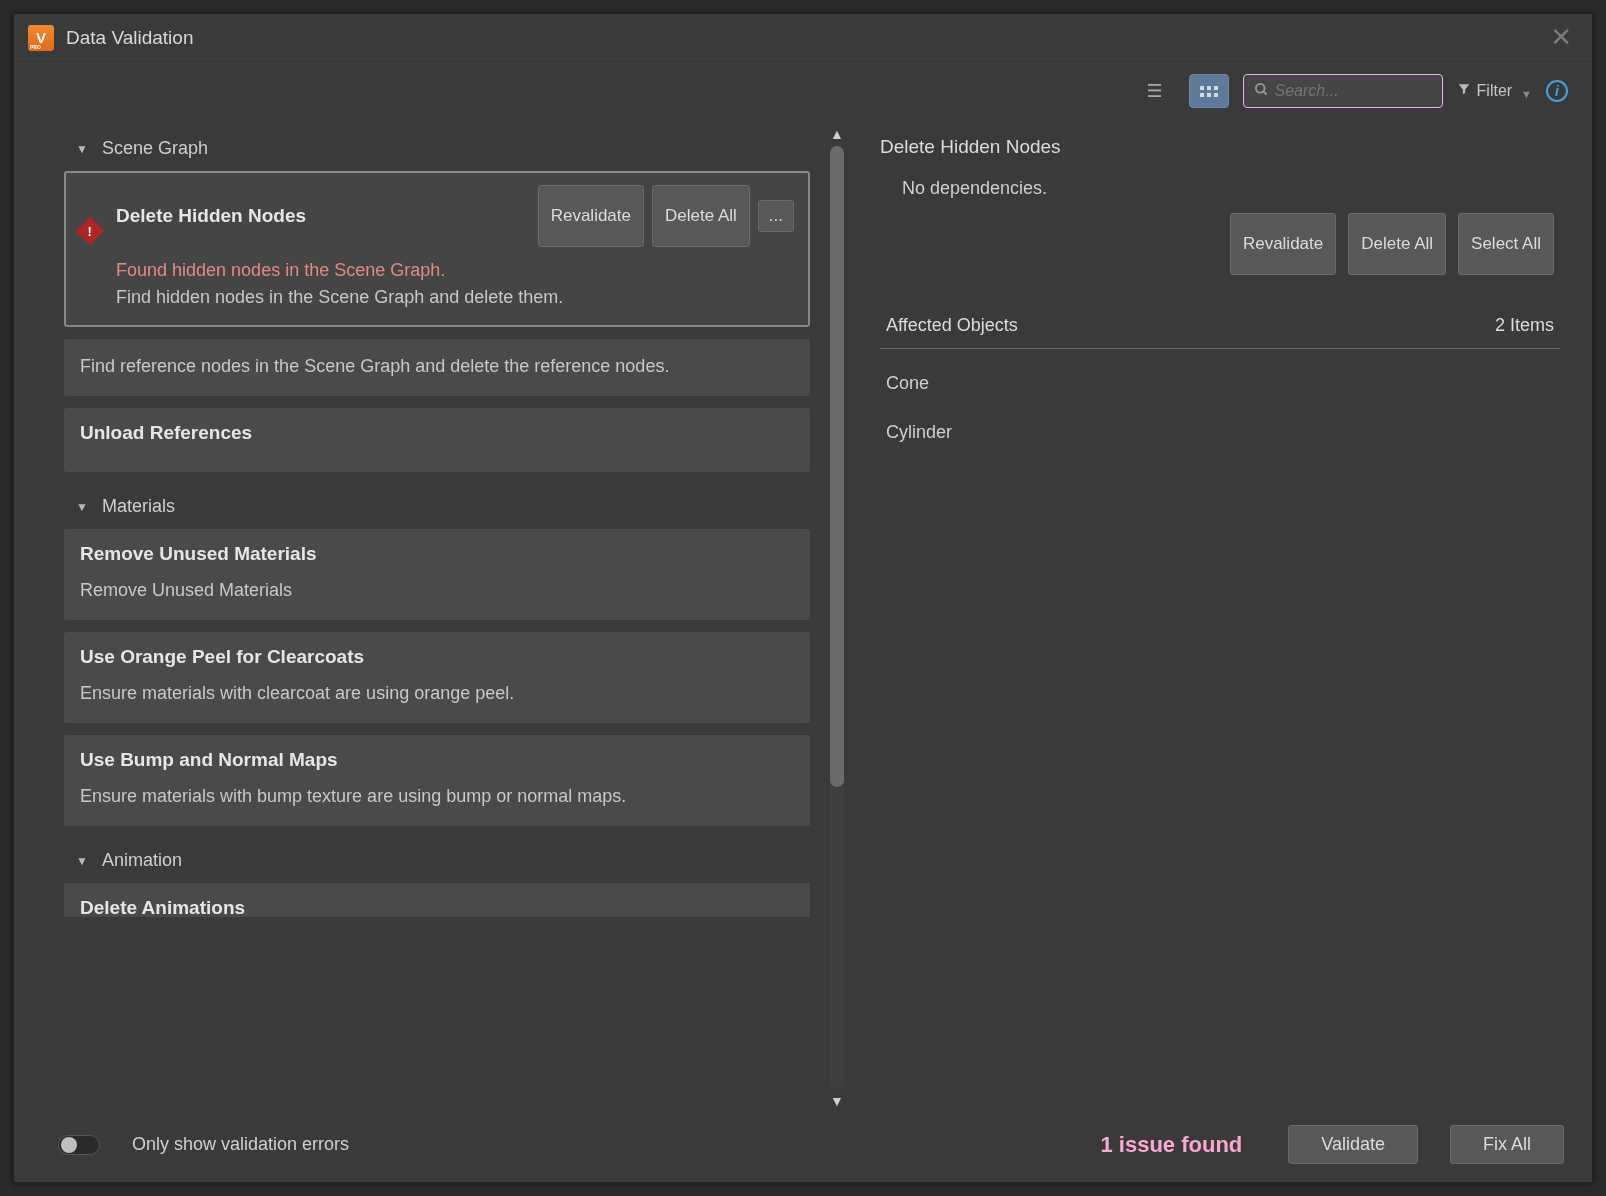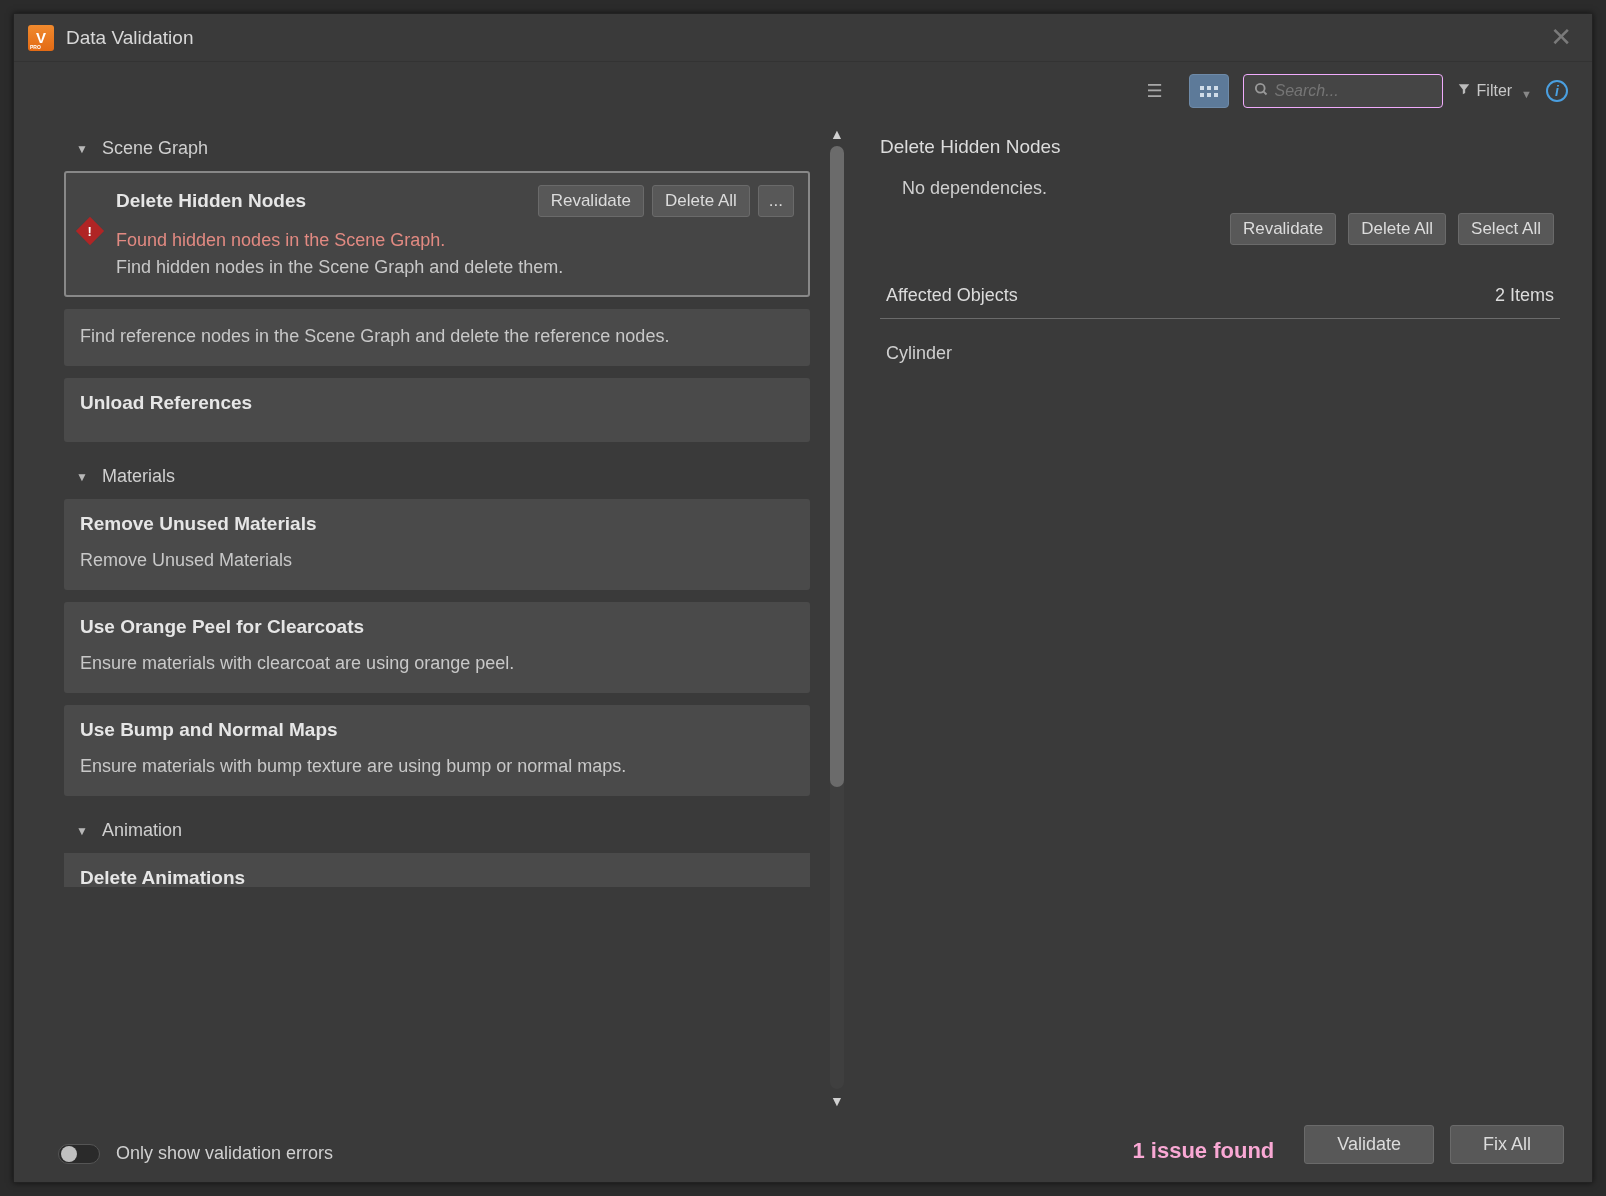--- a/index.html
+++ b/index.html
@@ -236,21 +236,21 @@
   margin-bottom: 10px;
   margin-left: -36px;
   padding-left: 36px;
 }
 .card-title-row .card-title { margin-bottom: 0; flex: 1; }
 .mini-btn {
   background: #585858;
   border: 1px solid #6a6a6a;
   color: #dcdcdc;
   font-size: 17px;
-  padding: 5px 12px;
+  padding: 20px 12px;
   border-radius: 3px;
   cursor: pointer;
 }
 .mini-btn.sq { padding: 5px 10px; }
 .error-text { color: #e28a82; font-size: 18px; line-height: 1.5; }
 .right-pane {
   flex: 1;
   display: flex;
   flex-direction: column;
   padding: 10px 10px 0 12px;
@@ -273,23 +273,23 @@
   border-bottom: 1px solid #6a6a6a;
   margin-bottom: 10px;
 }
 .obj-item {
   padding: 14px 6px;
   font-size: 18px;
   color: #cfcfcf;
 }
 .footer {
   display: flex;
-  align-items: flex-end;
+  align-items: center;
   padding: 16px 28px 18px 44px;
-  gap: 16px;
+  gap: 32px;
 }
 .toggle {
   width: 42px;
   height: 20px;
   background: #2a2a2a;
   border: 1px solid #555;
   border-radius: 10px;
   position: relative;
   cursor: pointer;
 }
@@ -450,20 +450,21 @@
       <div class="detail-sub">No dependencies.</div>
       <div class="detail-btns">
         <button class="mini-btn">Revalidate</button>
         <button class="mini-btn">Delete All</button>
         <button class="mini-btn">Select All</button>
       </div>
       <div class="affected-head">
         <span>Affected Objects</span>
         <span>2 Items</span>
       </div>
+      <div class="obj-item">Cone</div>
       <div class="obj-item">Cylinder</div>
     </div>
 
   </div>
 
   <div class="footer">
     <div class="toggle">
       <div class="knob"></div>
     </div>
     <div class="footer-label">Only show validation errors</div>

